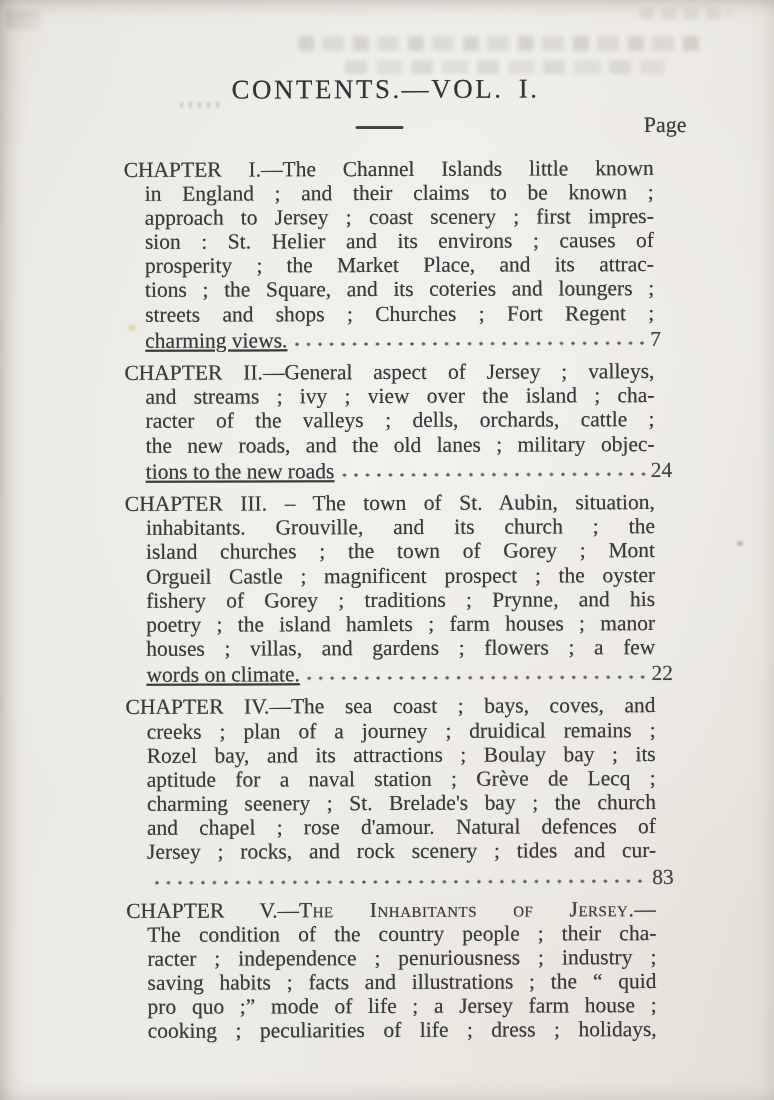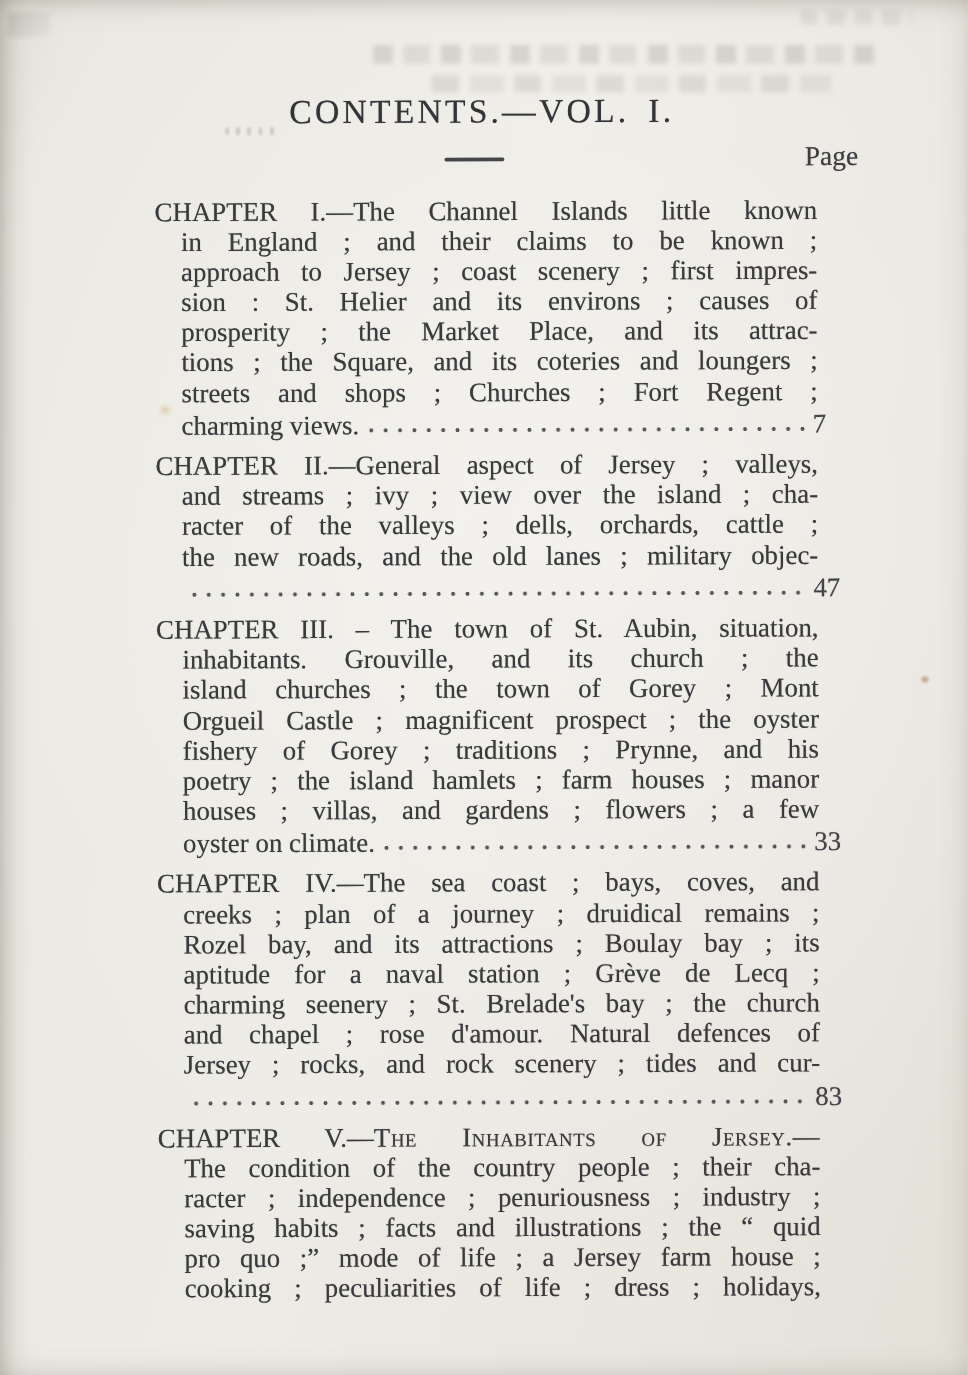--- a/index.html
+++ b/index.html
@@ -57,21 +57,21 @@
     position:absolute; left:125px; top:157px; width:530px;
     font-size:21.5px; line-height:24.1px;
   }
   .chapter { margin-bottom:8px; }
   .line { padding-left:21px; text-align:justify; text-align-last:justify; white-space:normal; }
   .line.first { padding-left:0; }
   .sc { font-variant:small-caps; letter-spacing:0.5px; }
 
   .leader-row { display:flex; align-items:baseline; padding-left:21px;
                 text-align:left; text-align-last:left; margin-right:-34px; }
-  .lead-text { white-space:nowrap; }
+  .lead-text { white-space:nowrap;text-decoration:underline; }
   .leader { flex:1 1 auto; height:1em; margin:0 4px 0 2px;
             background-image:radial-gradient(circle, rgba(58,58,62,.85) 1.45px, rgba(58,58,62,0) 1.7px);
             background-size:11.5px 6px; background-repeat:repeat-x; background-position:2px bottom; }
   .pagenum { flex:0 0 auto; min-width:38px; text-align:right; color:#44444a; }
 </style>
 </head>
 <body>
 
 <div class="page">
 
@@ -103,36 +103,37 @@
             <span class="leader"></span>
             <span class="pagenum">7</span>
           </div>
         </div>
         <div class="chapter">
           <div class="line first">CHAPTER II.—General aspect of Jersey ; valleys,</div>
           <div class="line">and streams ; ivy ; view over the island ; cha-</div>
           <div class="line">racter of the valleys ; dells, orchards, cattle ;</div>
           <div class="line">the new roads, and the old lanes ; military objec-</div>
           <div class="line leader-row">
+            <span class="lead-text">tions to the new roads</span>
             <span class="leader"></span>
-            <span class="pagenum">47</span>
+            <span class="pagenum">24</span>
           </div>
         </div>
         <div class="chapter">
           <div class="line first">CHAPTER III. – The town of St. Aubin, situation,</div>
           <div class="line">inhabitants.  Grouville, and its church ; the</div>
           <div class="line">island churches ; the town of Gorey ; Mont</div>
           <div class="line">Orgueil Castle ; magnificent prospect ; the oyster</div>
           <div class="line">fishery of Gorey ; traditions ; Prynne, and his</div>
           <div class="line">poetry ; the island hamlets ; farm houses ; manor</div>
           <div class="line">houses ; villas, and gardens ; flowers ; a few</div>
           <div class="line leader-row">
-            <span class="lead-text">oyster on climate.</span>
+            <span class="lead-text">words on climate.</span>
             <span class="leader"></span>
-            <span class="pagenum">33</span>
+            <span class="pagenum">22</span>
           </div>
         </div>
         <div class="chapter">
           <div class="line first">CHAPTER IV.—The sea coast ; bays, coves, and</div>
           <div class="line">creeks ; plan of a journey ; druidical remains ;</div>
           <div class="line">Rozel bay, and its attractions ; Boulay bay ; its</div>
           <div class="line">aptitude for a naval station ; Grève de Lecq ;</div>
           <div class="line">charming seenery ; St. Brelade's bay ; the church</div>
           <div class="line">and chapel ; rose d'amour.  Natural defences of</div>
           <div class="line">Jersey ; rocks, and rock scenery ; tides and cur-</div>

